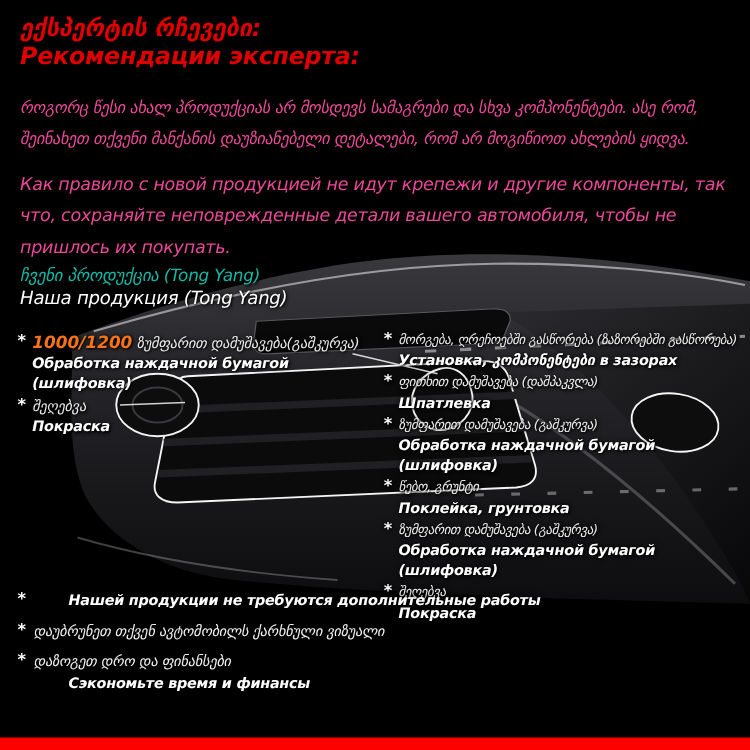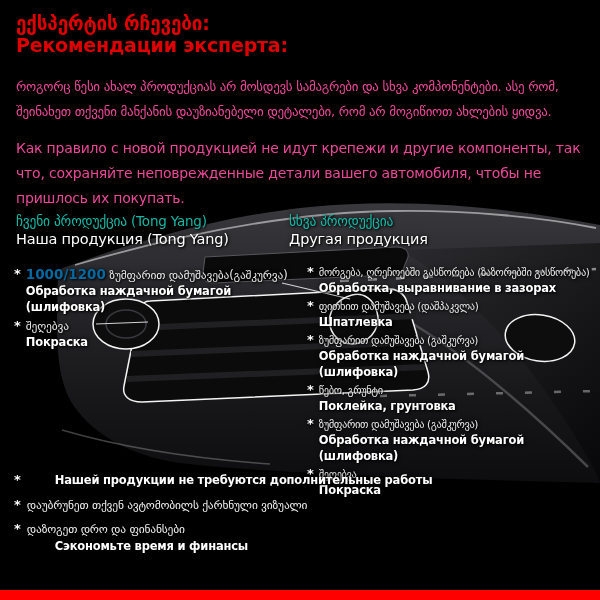--- a/index.html
+++ b/index.html
@@ -1,18 +1,18 @@
 <!DOCTYPE html>
 <html><head>
 <meta charset="utf-8">
 <style>
   html,body{margin:0;padding:0;background:#000;}
   .poster{
     position:relative;width:600px;height:600px;background:#000;overflow:hidden;
-    font-family:"DejaVu Sans",sans-serif;color:#fff;
+    font-family:"DejaVu Sans",sans-serif;color:#fff;font-style:italic;
   }
   .shadowed{text-shadow:1px 1px 2px rgba(0,0,0,.95),0 0 4px rgba(0,0,0,.8);}
   
   .title{position:absolute;left:16px;top:12px;line-height:22px;}
   .title div{font-weight:bold;font-size:19px;color:#de0000;letter-spacing:-0.2px;}
   
   .intro{position:absolute;left:16px;margin:0;color:#ec4899;}
   .intro-ka{top:74px;width:578px;font-size:13px;line-height:25px;letter-spacing:-0.3px;}
   .intro-ru{top:136px;width:585px;font-size:14px;line-height:25px;letter-spacing:-0.2px;}
   
@@ -23,21 +23,21 @@
   .plabel-other{left:289px;top:212px;}
   .pl-ka{font-size:13.5px;color:#14b8a6;letter-spacing:-0.2px;}
   .pl-ru{font-size:14.5px;color:#fff;letter-spacing:-0.2px;}
   
   .steps{list-style:none;margin:0;padding:0;position:absolute;}
   .step{display:flex;gap:5px;margin-bottom:3px;}
   .ast{color:#fff;font-weight:bold;font-size:13px;line-height:15px;flex:0 0 auto;}
   .step .ka{color:#e9e9e9;font-size:11.5px;line-height:16px;letter-spacing:-0.2px;}
   .step .ru{color:#fff;font-weight:bold;font-size:11.5px;line-height:16px;letter-spacing:-0.2px;}
   .steps-left{left:14px;top:266px;width:292px;}
-  .steps-left .num{font-size:13.5px;font-weight:bold;color:#0369a1;letter-spacing:0;}
+  .steps-left .num{font-size:13.5px;font-weight:bold;color:#f97316;letter-spacing:0;}
   .steps-right{left:307px;top:264px;width:293px;}
   .steps-right .step{margin-bottom:2px;}
   .steps-right .ka{font-size:10.5px;letter-spacing:-0.4px;white-space:nowrap;}
   
   .benefits{list-style:none;margin:0;padding:0;position:absolute;left:14px;top:472px;width:420px;}
   .benefit{display:flex;gap:6px;margin-bottom:8px;}
   .benefit .ka{color:#efefef;font-size:11.5px;line-height:16.5px;letter-spacing:-0.2px;}
   .benefit .ru{color:#fff;font-weight:bold;font-size:11.5px;line-height:16.5px;letter-spacing:-0.2px;padding-left:28px;}
   
   .bottom-bar{position:absolute;left:0;top:590px;width:600px;height:10px;background:#fe0000;}
@@ -85,24 +85,20 @@
     <div>Рекомендации эксперта:</div>
   </header>
 
   <p class="intro intro-ka shadowed">როგორც წესი ახალ პროდუქციას არ მოსდევს სამაგრები და სხვა კომპონენტები. ასე რომ, შეინახეთ თქვენი მანქანის დაუზიანებელი დეტალები, რომ არ მოგიწიოთ ახლების ყიდვა.</p>
   <p class="intro intro-ru shadowed">Как правило с новой продукцией не идут крепежи и другие компоненты, так что, сохраняйте неповрежденные детали вашего автомобиля, чтобы не пришлось их покупать.</p>
 
   <div class="plabel plabel-ours shadowed">
     <div class="pl-ka">ჩვენი პროდუქცია (Tong Yang)</div>
     <div class="pl-ru">Наша продукция  (Tong Yang)</div>
   </div>
-  <div class="plabel plabel-other shadowed">
-    <div class="pl-ka">სხვა პროდუქცია</div>
-    <div class="pl-ru">Другая продукция</div>
-  </div>
 
   <ul class="steps steps-left shadowed">
     <li class="step">
       <span class="ast">*</span>
       <div class="lines">
         <div class="ka"><span class="num">1000/1200</span> <span>ზუმფარით დამუშავება(გაშკურვა)</span></div>
         <div class="ru">Обработка наждачной бумагой (шлифовка)</div>
       </div>
     </li>
     <li class="step">
@@ -112,21 +108,21 @@
         <div class="ru">Покраска</div>
       </div>
     </li>
   </ul>
 
   <ul class="steps steps-right shadowed">
     <li class="step">
       <span class="ast">*</span>
       <div class="lines">
         <div class="ka">მორგება, ღრეჩოებში გასწორება (ზაზორებში გასწორება)</div>
-        <div class="ru">Обработка, выравнивание в зазорах</div>
+        <div class="ru">Установка, კომპონენტები в зазорах</div>
       </div>
     </li>
     <li class="step">
       <span class="ast">*</span>
       <div class="lines">
         <div class="ka">ფითხით დამუშავება (დაშპაკვლა)</div>
         <div class="ru">Шпатлевка</div>
       </div>
     </li>
     <li class="step">

